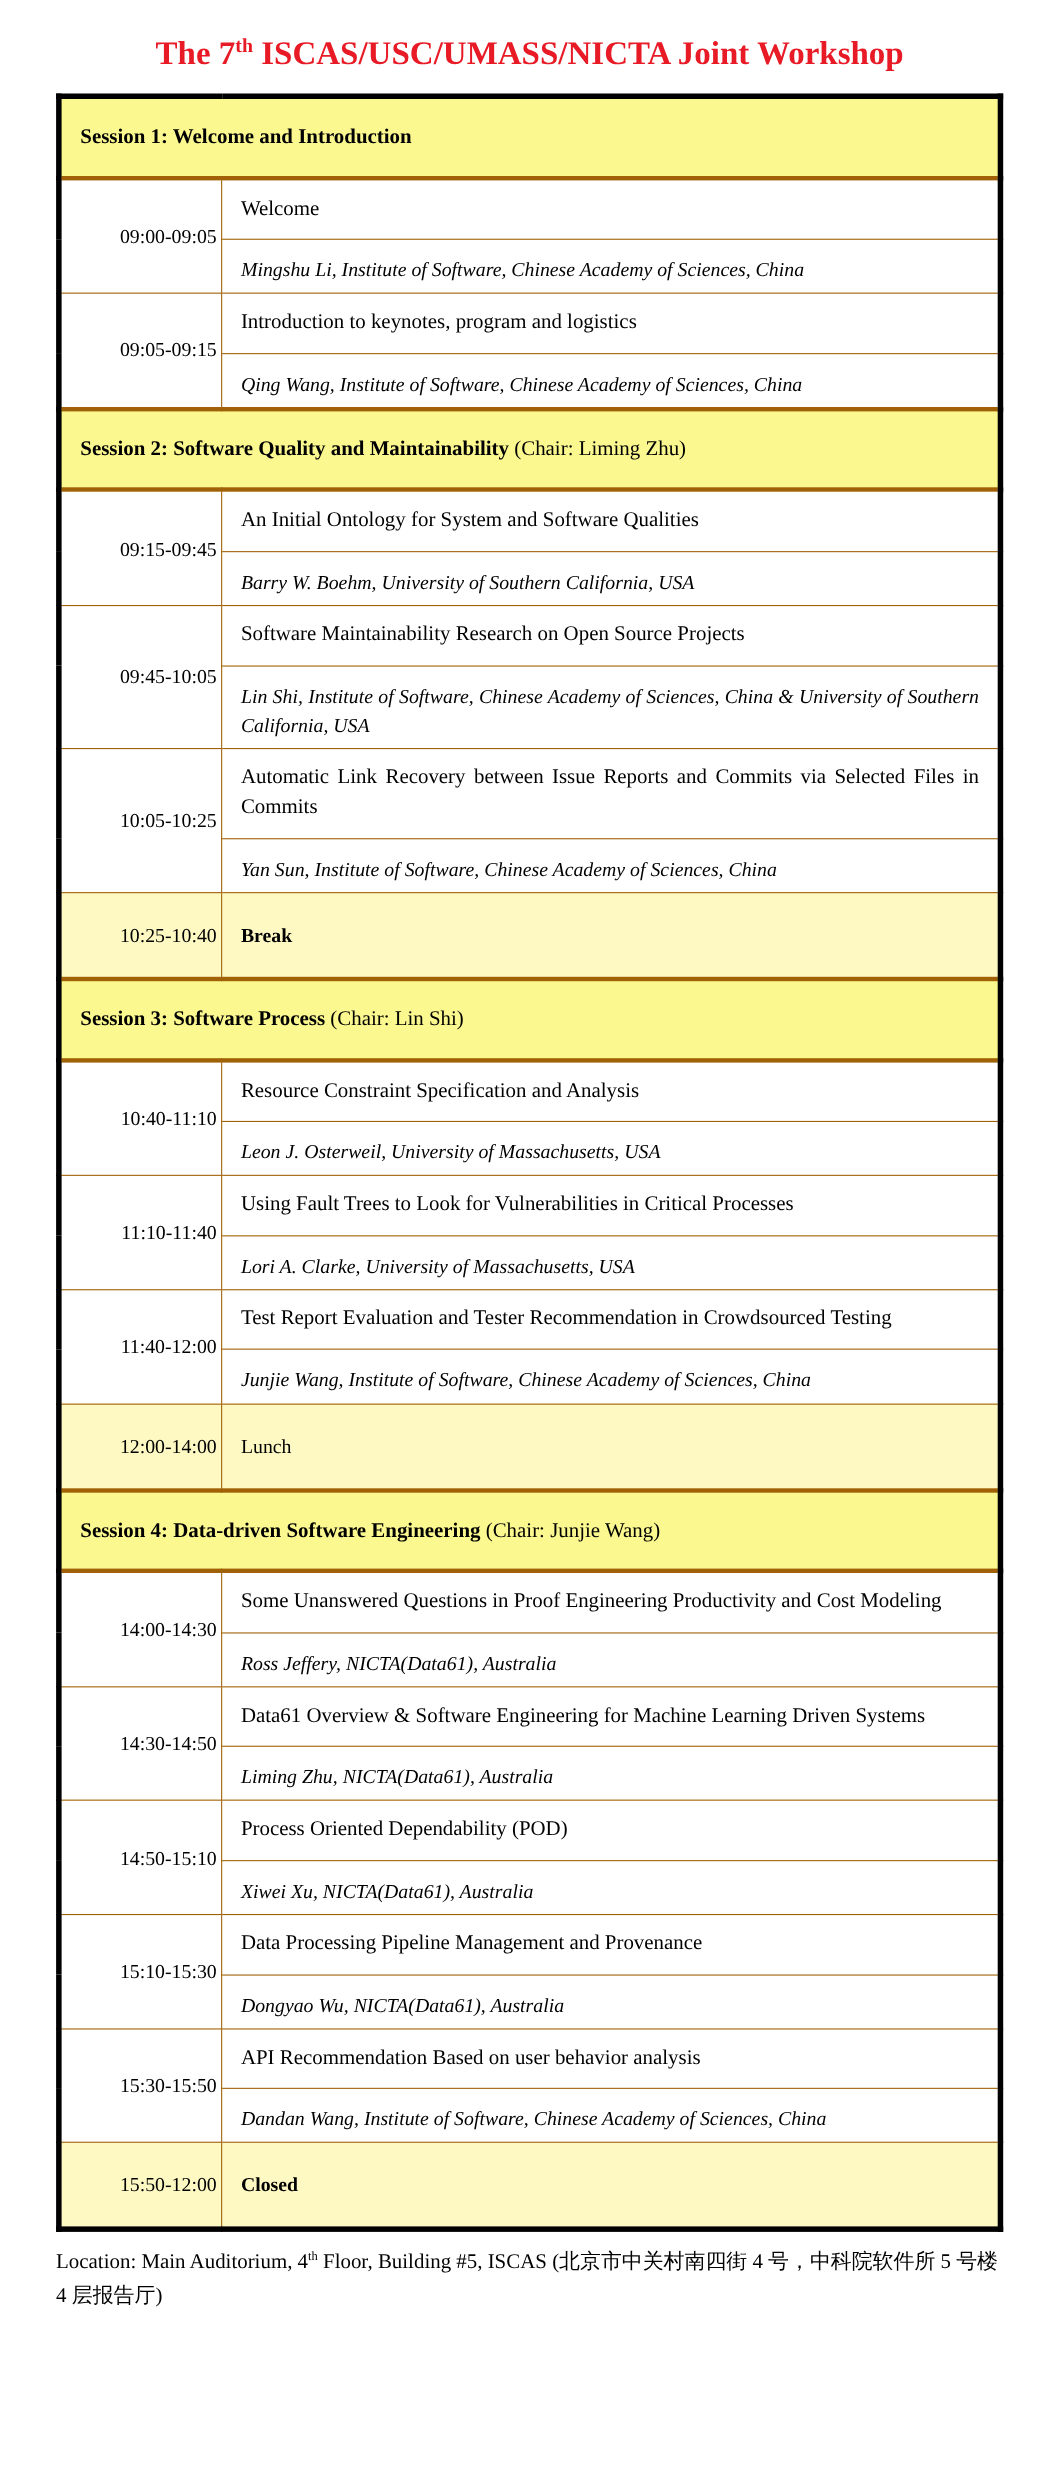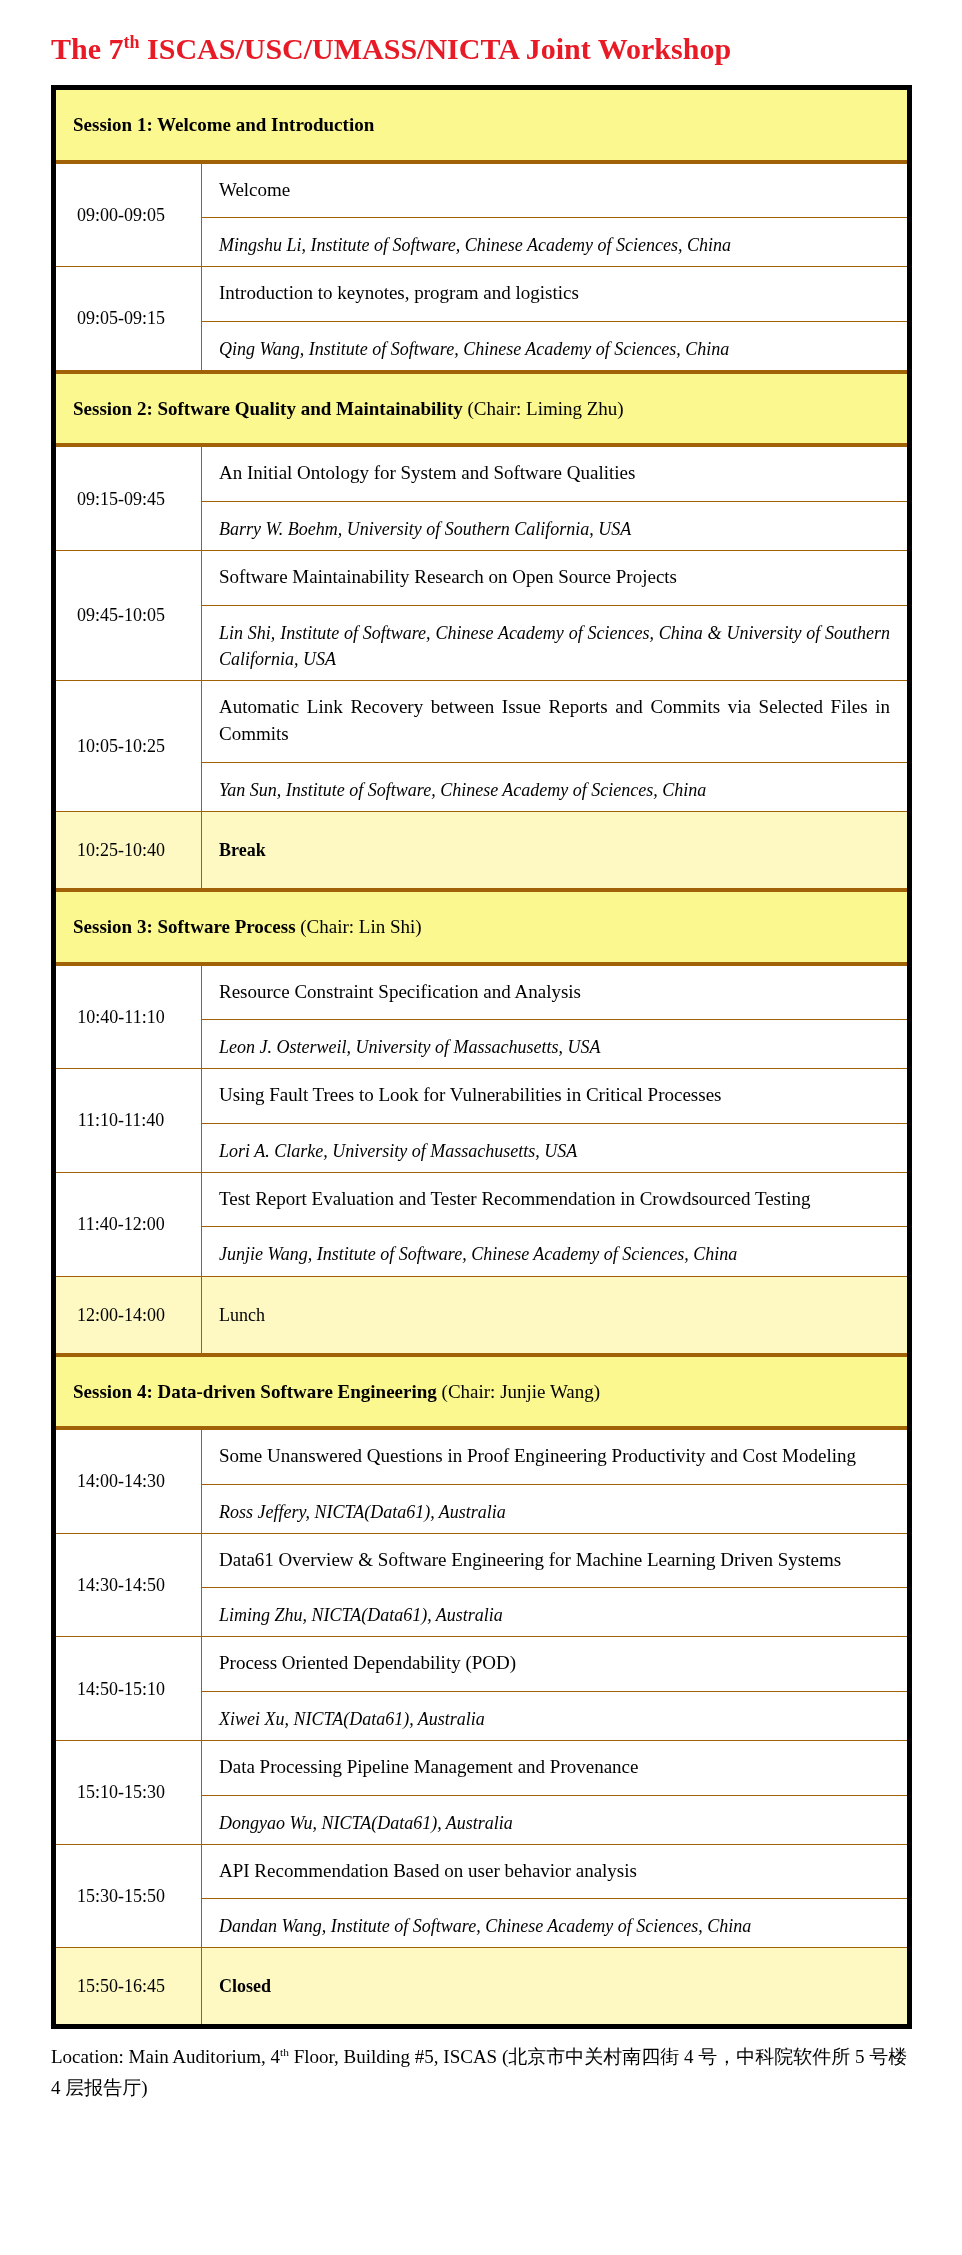--- a/index.html
+++ b/index.html
@@ -5,20 +5,21 @@
   * { margin: 0; box-sizing: border-box; }
   html, body { background: #ffffff; }
   body {
     width: 962px;
     font-family: "Liberation Serif", "DejaVu Serif", serif;
     color: #000;
   }
   .doc { width: 962px; padding: 26px 50px 26px 51px; }
 
   .main-title {
+    text-align: center;
     font-weight: bold;
     font-size: 30px;
     line-height: 1.5;
     margin-bottom: 14px;
   }
   .main-title sup { font-size: 60%; font-weight: bold; }
 
   table.schedule {
     width: 100%;
     border-collapse: collapse;
@@ -35,21 +36,21 @@
     overflow-wrap: break-word;
   }
   tr.session-row td {
     border-top-width: 4px;
     border-bottom-width: 4px;
     font-weight: bold;
     font-size: 19px;
     padding: 21px 17px;
   }
   tr.session-row .chair-part { font-weight: normal; }
-  td.time { text-align: center; padding-left: 4px; padding-right: 19px; }
+  td.time { text-align: right; padding-left: 4px; padding-right: 4px; }
   td.talk-title {
     font-weight: normal;
     text-align: justify;
     font-size: 19px;
     padding-bottom: 14px;
   }
   td.speaker { text-align: justify; padding-top: 14px; padding-bottom: 8px; font-style: italic; }
   tr.break-row td { padding-top: 25px; padding-bottom: 25px; }
   td.break-label.bold { font-weight: bold; }
 
@@ -177,21 +178,21 @@
           <td class="speaker">Dongyao Wu, NICTA(Data61), Australia</td>
         </tr>
         <tr class="talk-row">
           <td class="time" rowspan="2">15:30-15:50</td>
           <td class="talk-title">API Recommendation Based on user behavior analysis</td>
         </tr>
         <tr class="speaker-row">
           <td class="speaker">Dandan Wang, Institute of Software, Chinese Academy of Sciences, China</td>
         </tr>
         <tr class="break-row">
-          <td class="time">15:50-16:45</td>
+          <td class="time">15:50-12:00</td>
           <td class="break-label bold">Closed</td>
         </tr>
       </tbody>
   </table>
 
   <div class="footer">
     <p><span>Location: Main Auditorium, 4</span><sup>th</sup><span> Floor, Building #5, ISCAS (北京市中关村南四街 4 号，中科院软件所 5 号楼 4 层报告厅)</span></p>
 
   </div>
 

